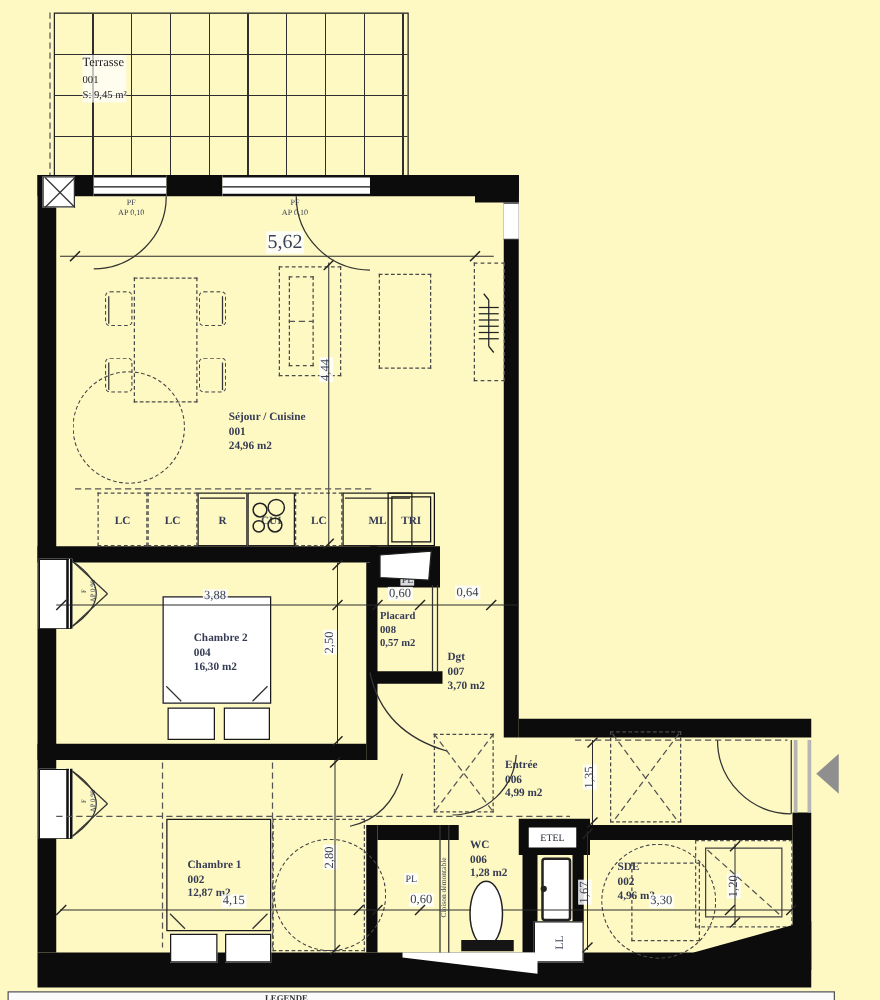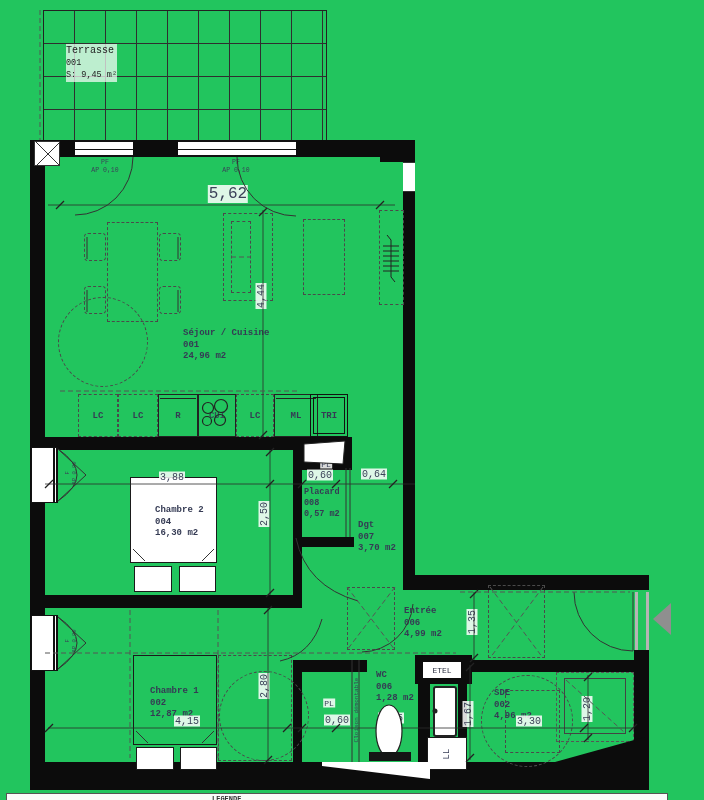--- a/index.html
+++ b/index.html
@@ -1,17 +1,17 @@
 <!DOCTYPE html>
 <html><head>
 <meta charset="utf-8">
 <style>
   html,body{margin:0;padding:0;background:#fff;}
-  #plan{position:relative;width:704px;height:800px;background:#22c55e;overflow:hidden;
-        font-family:Liberation Mono, monospace;}
+  #plan{position:relative;width:704px;height:800px;background:#fef9c3;overflow:hidden;
+        font-family:Liberation Serif, serif;}
   .wall{position:absolute;background:#0c0c0c;}
   .lbl{position:absolute;font-weight:bold;font-size:9px;line-height:1.3;color:#353b54;white-space:nowrap;}
   .dim{position:absolute;font-size:10px;color:#3a4158;background:rgba(255,255,255,.85);padding:0 1px;
        white-space:nowrap;transform:translate(-50%,-50%);}
   .dim-v{transform:translate(-50%,-50%) rotate(-90deg);}
   .tiny{position:absolute;font-size:6.5px;line-height:1.25;color:#3a4158;text-align:center;white-space:nowrap;}
   .tiny-v{transform:rotate(-90deg);font-size:5.5px;}
   .dashed{position:absolute;border:1.2px dashed #4a4a4a;box-sizing:border-box;}
   .solidbox{position:absolute;border:1.4px solid #1a1a1a;box-sizing:border-box;background:#fff;}
   .kbox{position:absolute;display:flex;align-items:center;justify-content:center;
@@ -88,21 +88,21 @@
   <div class="kbox k-solid" style="left:158px;top:394px;width:40px;height:43px">
       <div class="inner-top"></div>
       <span>R</span>
     </div>
   <div class="kbox k-solid" style="left:198px;top:394px;width:38px;height:43px">
       <span style="opacity:.85">CUI</span>
     </div>
   <div class="kbox k-dash" style="left:236px;top:394px;width:38px;height:43px">
       <span>LC</span>
     </div>
-  <div class="kbox k-solid" style="left:274px;top:394px;width:44px;height:43px">
+  <div class="kbox k-solid" style="left:274px;top:394px;width:56px;height:43px">
       <div class="inner-top"></div>
       <span>ML</span>
     </div>
   <div class="kbox k-double" style="left:310px;top:394px;width:38px;height:43px">
       <span>TRI</span>
     </div>
 
   <div class="dashed" style="left:107px;top:222px;width:51px;height:100px"></div>
   <div class="dashed" style="left:84px;top:233px;width:22px;height:28px;border-radius:4px"></div>
   <div class="dashed" style="left:84px;top:286px;width:22px;height:28px;border-radius:4px"></div>

